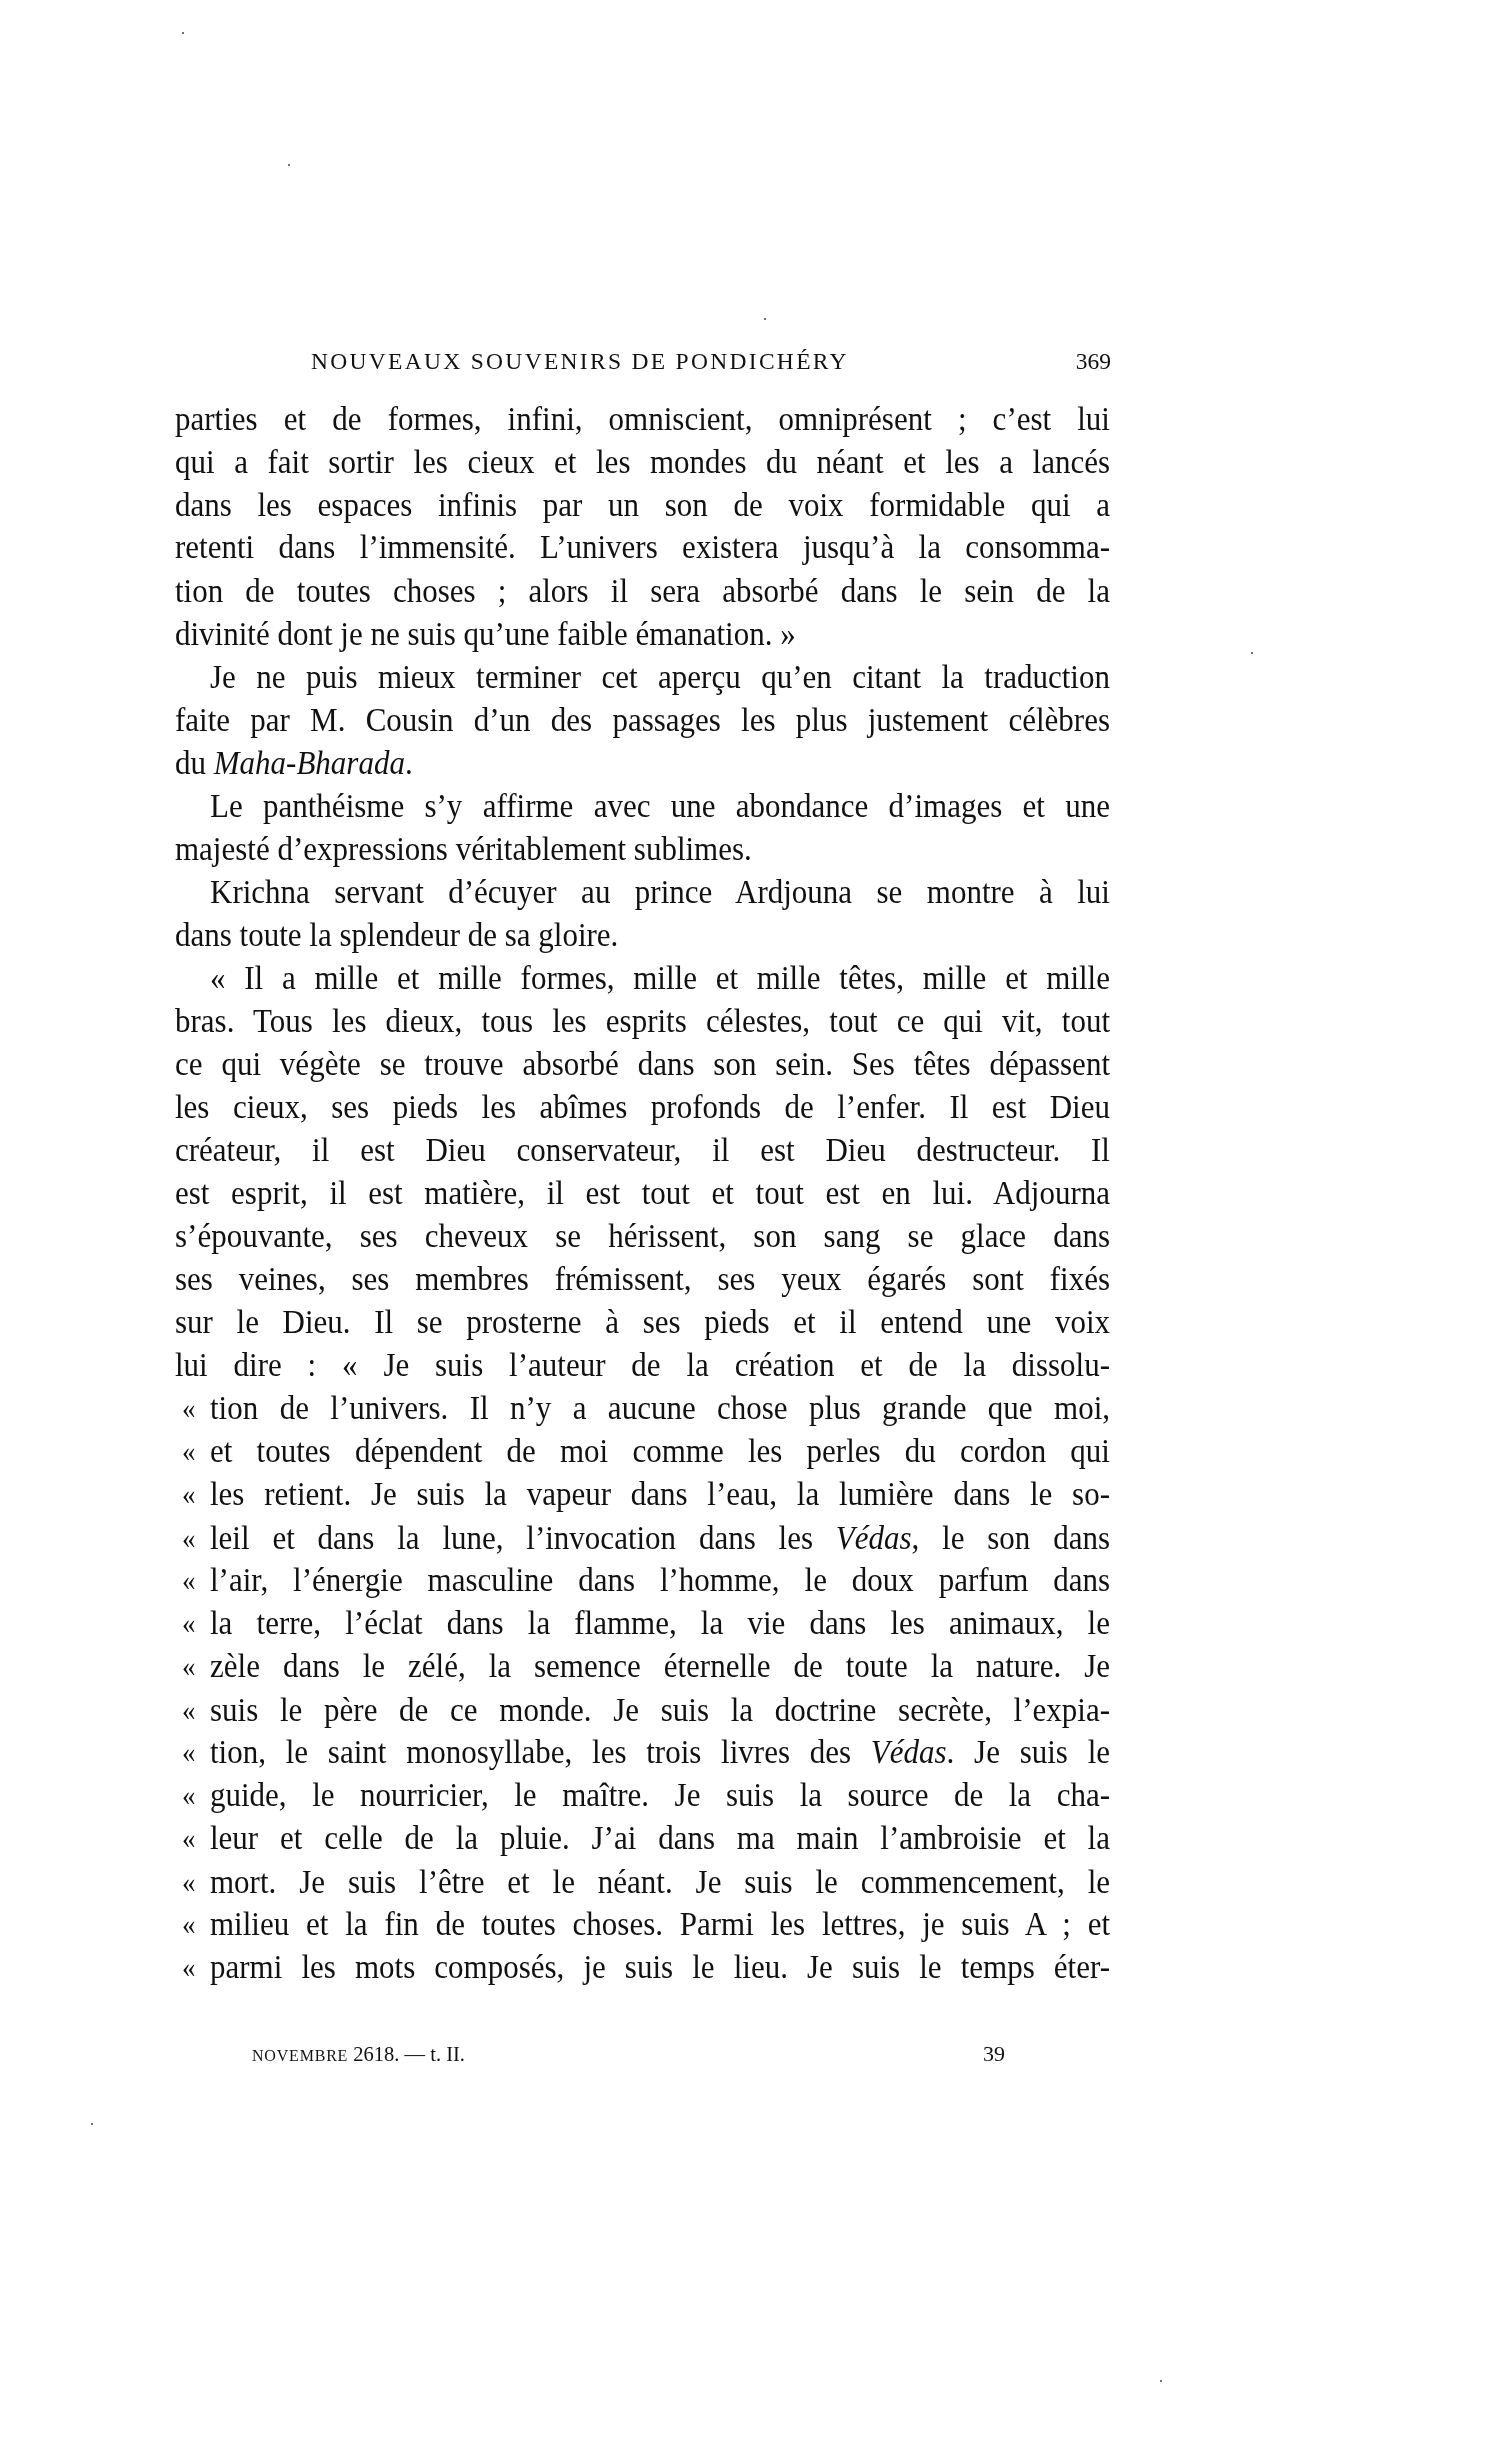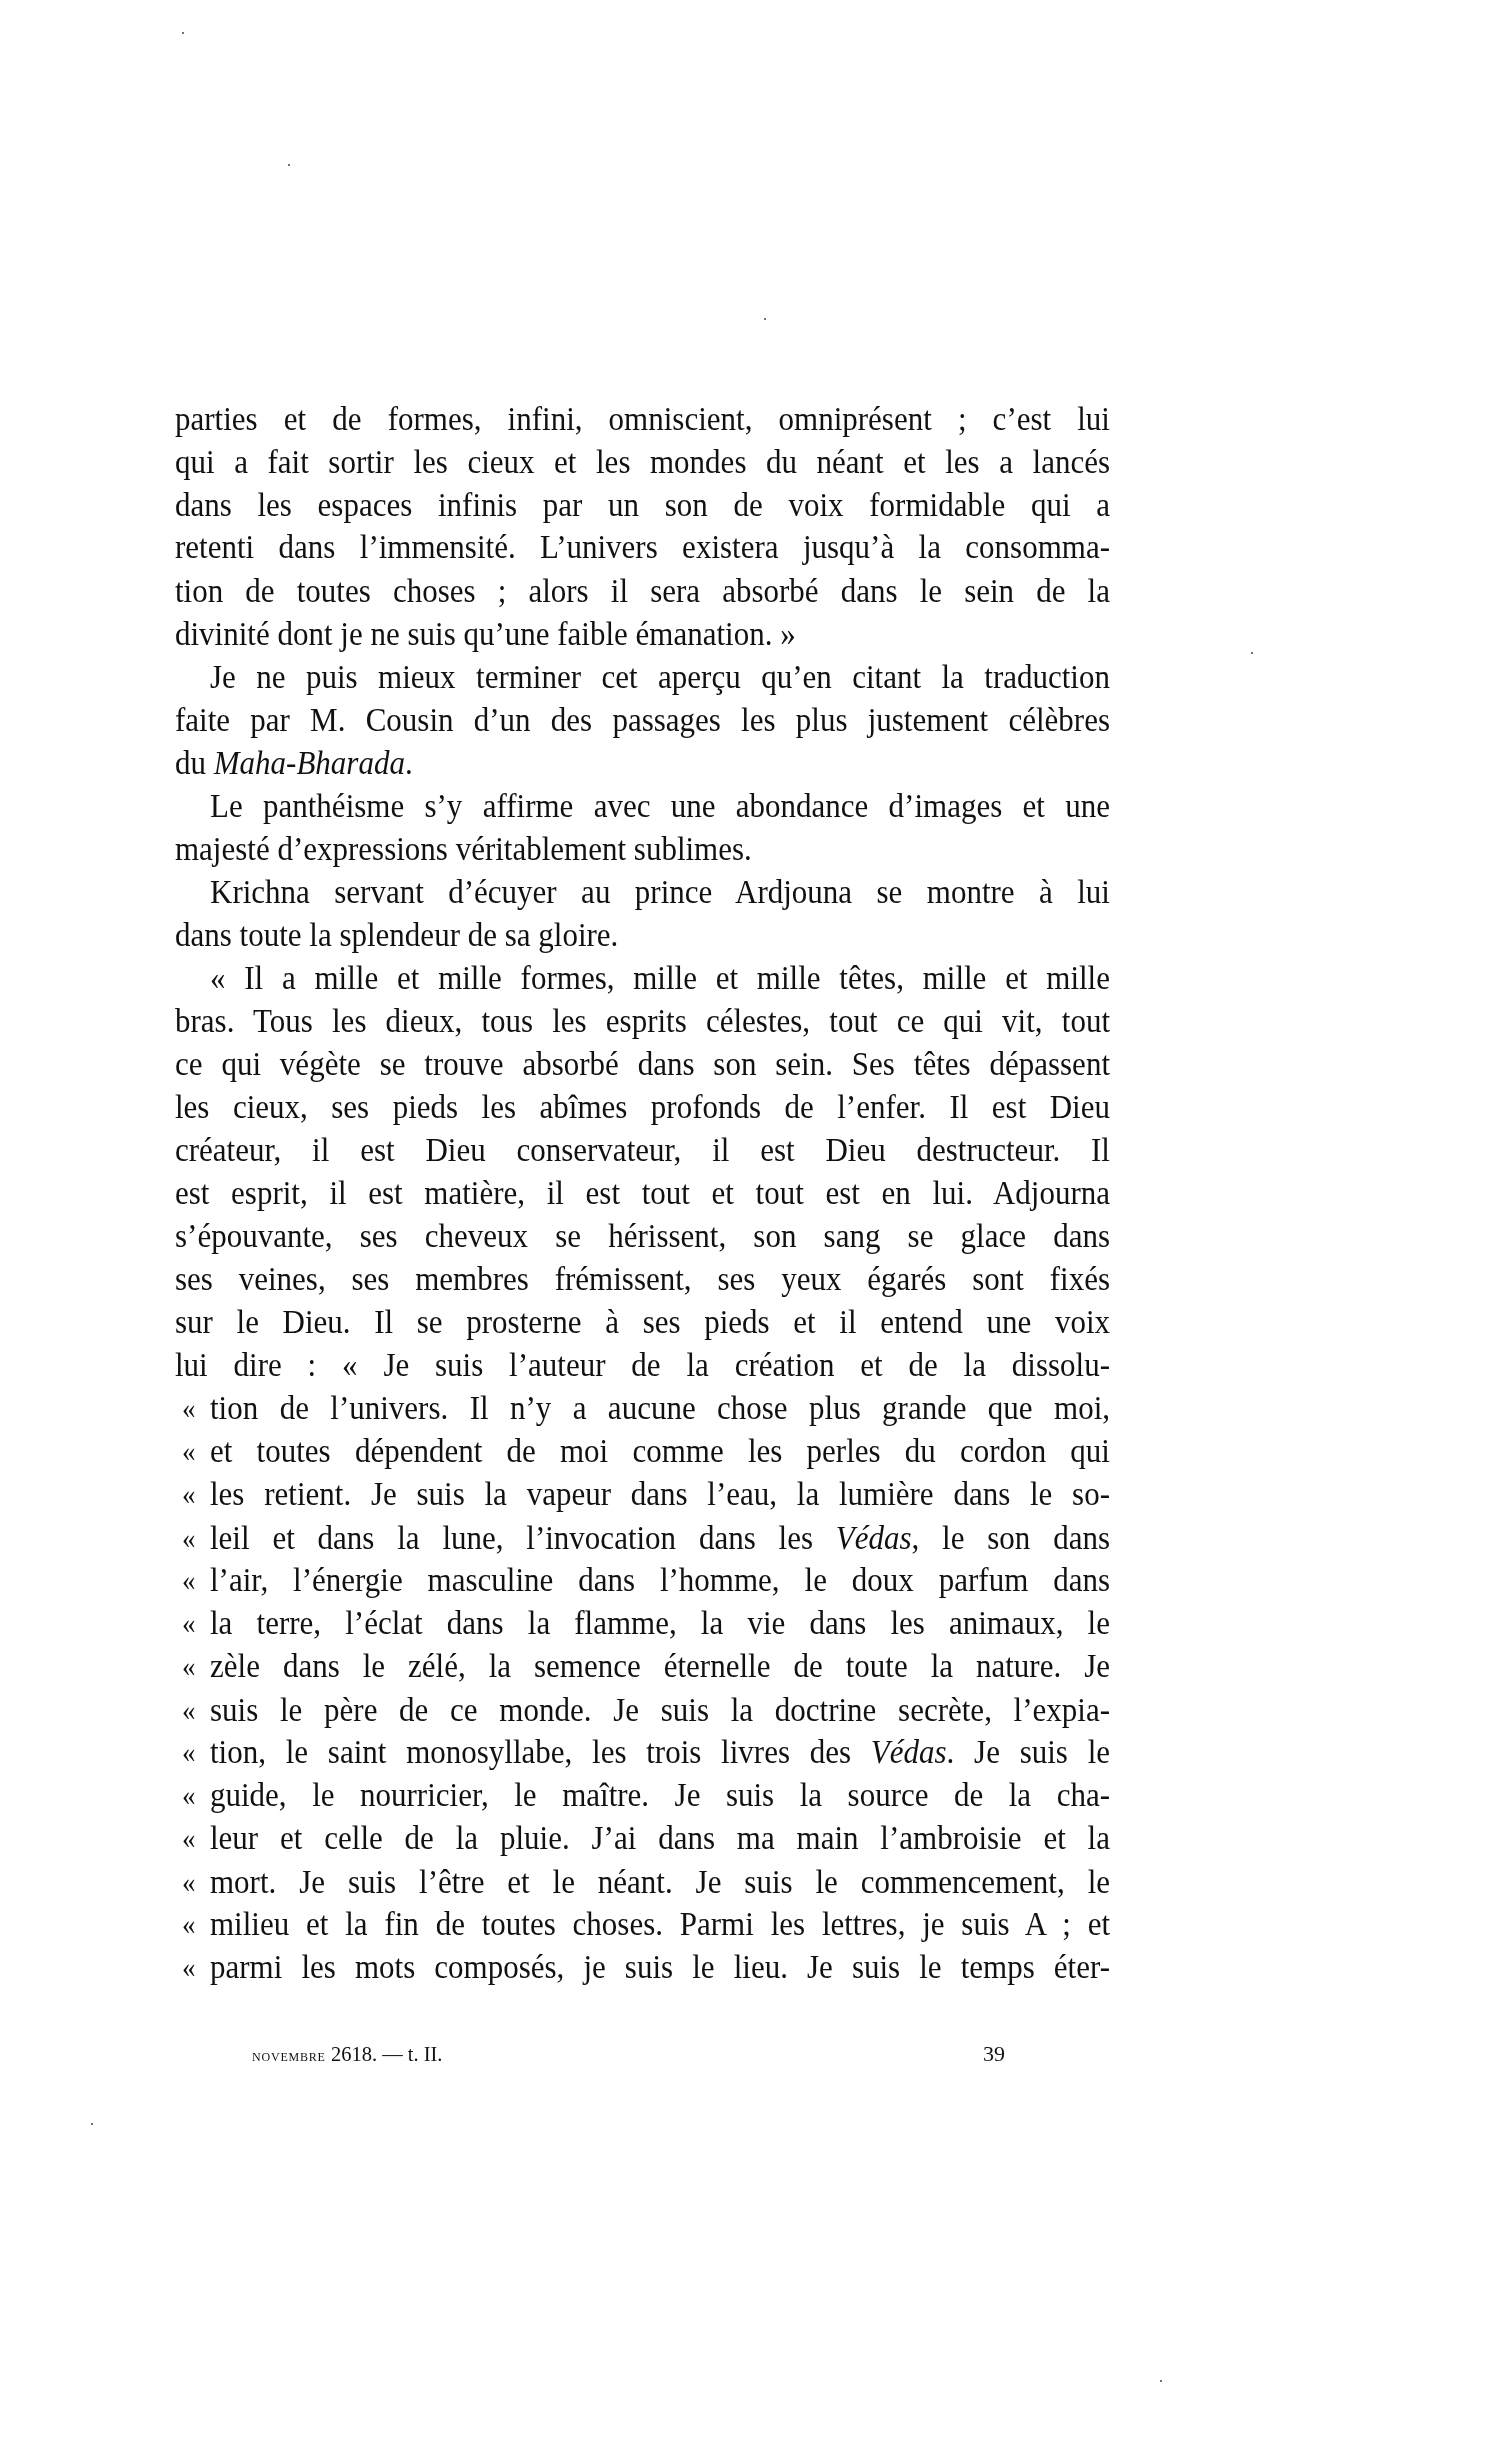--- a/index.html
+++ b/index.html
@@ -32,29 +32,33 @@
     font-size: 27px; line-height: 42px;
     transform: scaleY(1.12); transform-origin: left bottom;
   }
   .line.last { text-align-last: left; }
   .it { font-style: italic; }
   .footer {
     position: absolute; left: 252px; top: 2039px; width: 758px; height: 30px;
     font-family: "Liberation Serif", serif; font-size: 20.5px; line-height: 30px; white-space: nowrap;
   }
   .footer .sig { position: absolute; left: 0; top: 0; }
-  .footer .sig .sc { font-size: 12px; letter-spacing: 0.8px; }
+  .footer .sig .sc { font-size: 16px; letter-spacing: 0.8px; }
   .footer .num { position: absolute; left: 731px; top: 0; font-size: 22px; }
   .speck { position: absolute; width: 1.5px; height: 1.5px; background: #555; border-radius: 0.8px; }
 </style>
 </head>
 <body>
 
 <div class="page">
 
+  <div class="running-head">
+    <span class="title">NOUVEAUX SOUVENIRS DE PONDICHÉRY</span>
+    <span class="folio">369</span>
+  </div>
 
   <div class="body-text">
     <div class="line" style="top:400px"><span>parties et de formes, infini, omniscient, omniprésent ; c’est lui</span></div>
     <div class="line" style="top:443px"><span>qui a fait sortir les cieux et les mondes du néant et les a lancés</span></div>
     <div class="line" style="top:486px"><span>dans les espaces infinis par un son de voix formidable qui a</span></div>
     <div class="line" style="top:528px"><span>retenti dans l’immensité. L’univers existera jusqu’à la consomma-</span></div>
     <div class="line" style="top:572px"><span>tion de toutes choses ; alors il sera absorbé dans le sein de la</span></div>
     <div class="line last" style="top:615px"><span>divinité dont je ne suis qu’une faible émanation. »</span></div>
 
     <div class="line indent" style="top:658px"><span>Je ne puis mieux terminer cet aperçu qu’en citant la traduction</span></div>

